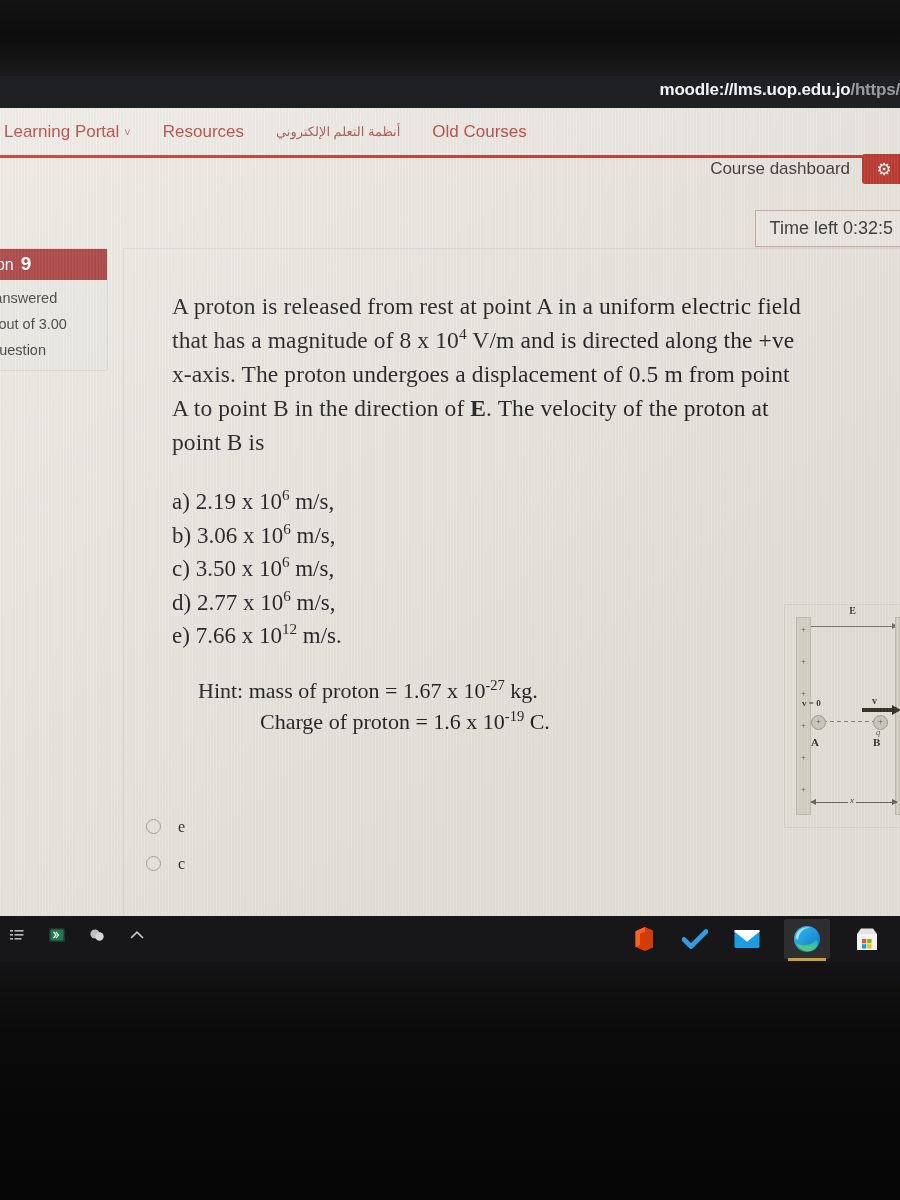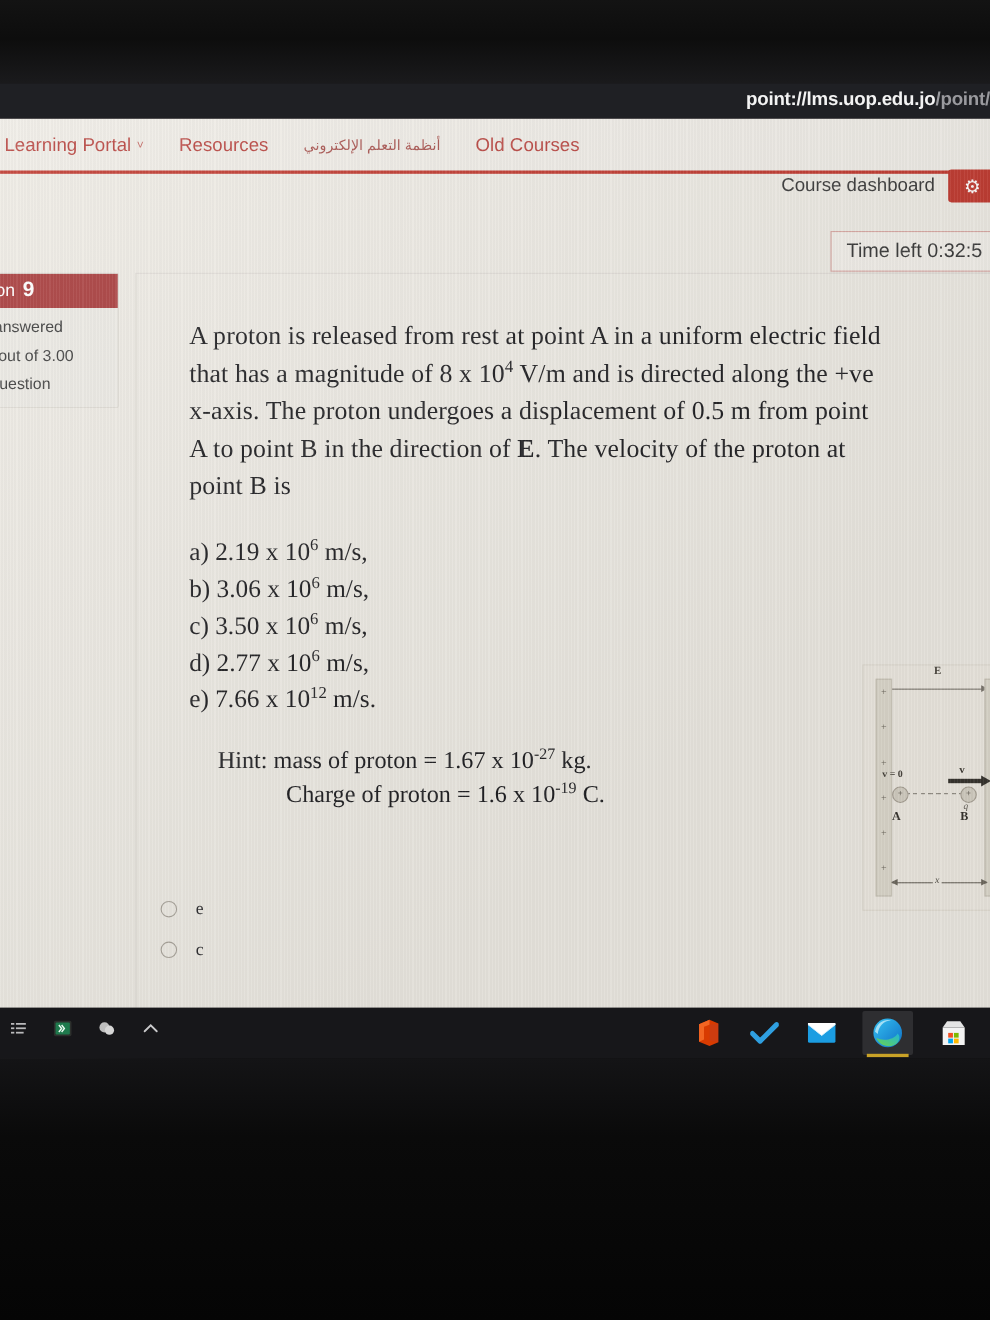--- a/index.html
+++ b/index.html
@@ -327,21 +327,21 @@
   }
 </style>
 </head>
 <body>
 
 <div id="photo">
 
   <div class="bezel-top"></div>
 
   <div id="urlstrip">
-    <div class="url"><span class="url-host">point://lms.uop.edu.jo</span><span class="url-path">/point/</span></div>
+    <div class="url"><span class="url-host">moodle://lms.uop.edu.jo</span><span class="url-path">/https/</span></div>
   </div>
 
   <div id="screen">
 
     <div class="navbar">
       <div class="nav-item first">
         <span>Learning Portal</span>
         <span class="caret">˅</span>
       </div>
       <div class="nav-item">

